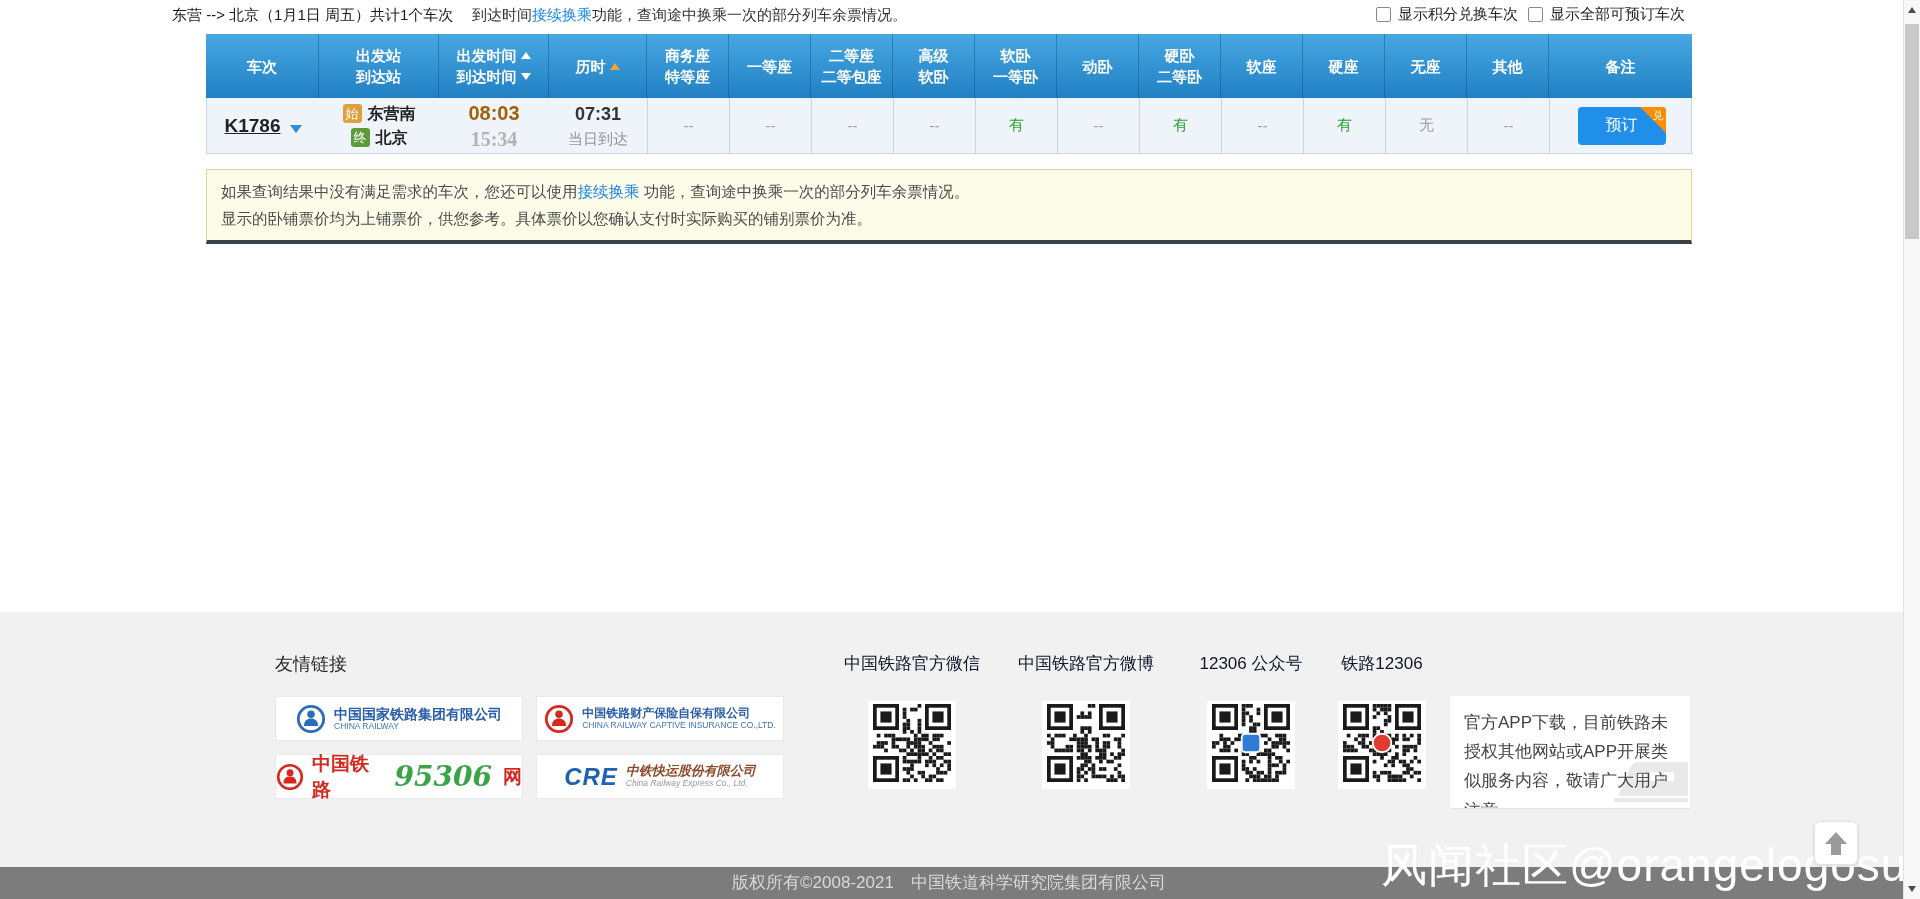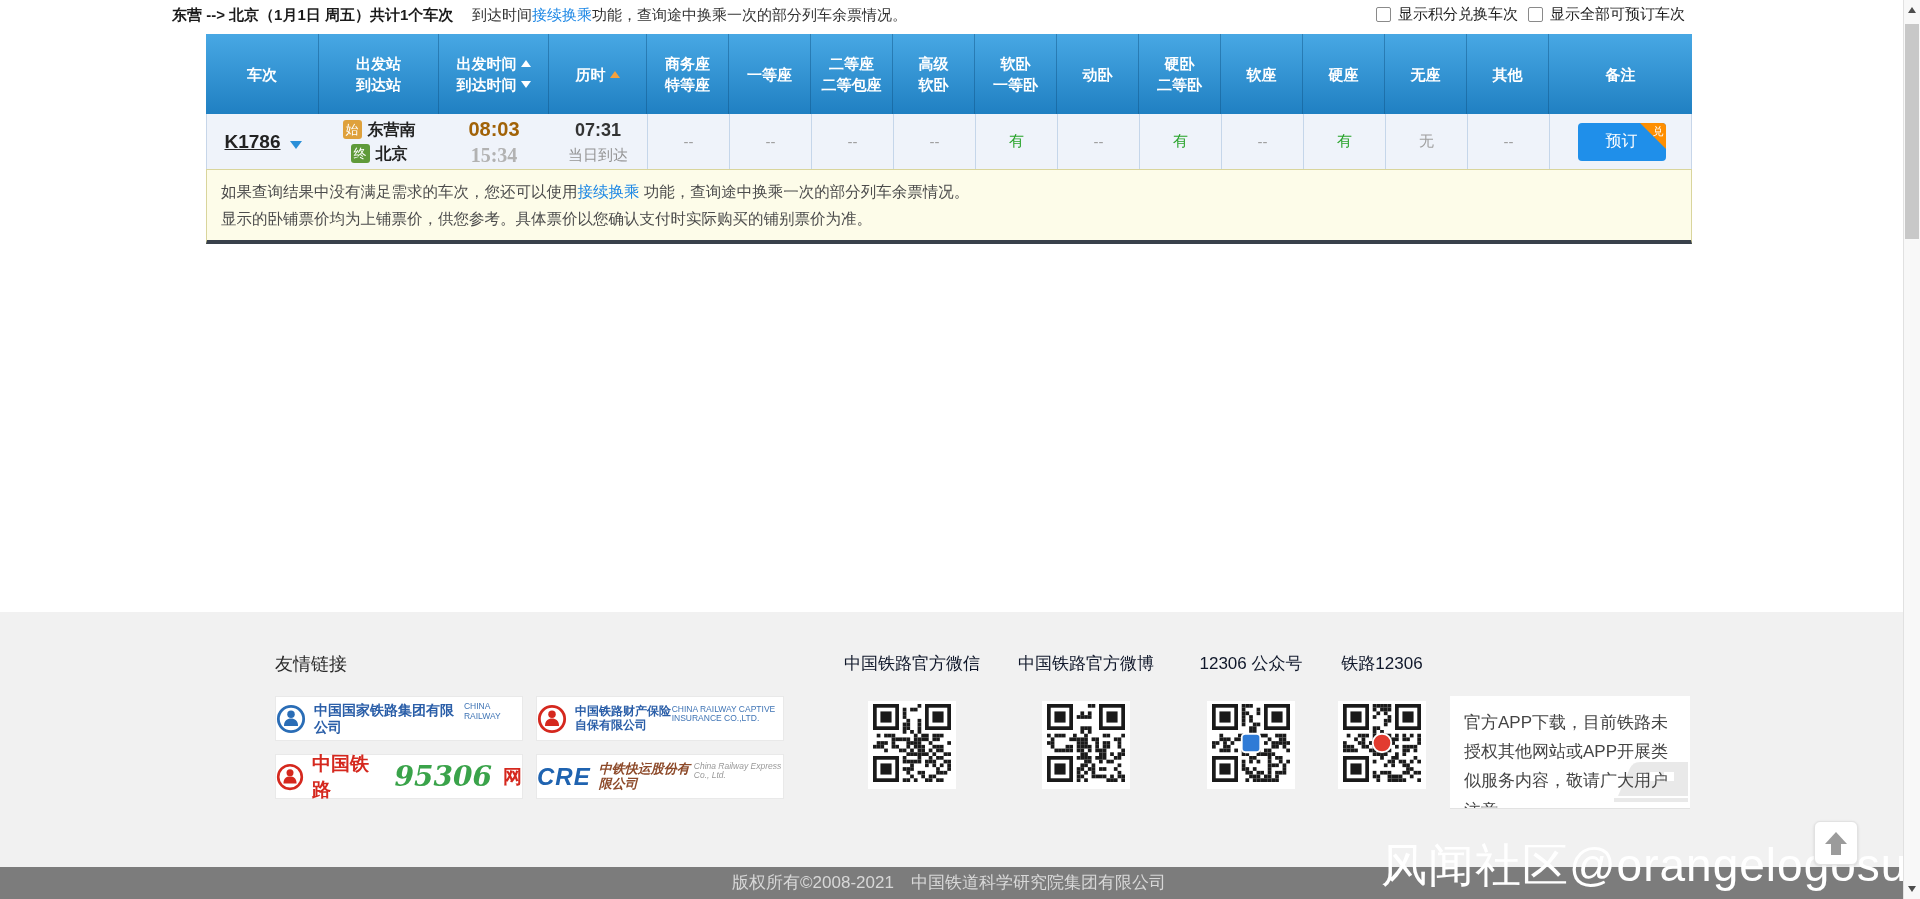--- a/index.html
+++ b/index.html
@@ -2,31 +2,31 @@
 <html><head>
 <meta charset="utf-8">
 <style>
   * { box-sizing: border-box; margin: 0; padding: 0; }
   html,body { width:1920px; height:899px; overflow:hidden; background:#fff;
     font-family:"Liberation Sans","DejaVu Sans",sans-serif; }
   .page { position:relative; width:1920px; height:899px; overflow:hidden; background:#fff; }
 
   
   .topbar { position:absolute; top:0; left:0; right:0; height:30px; background:#fff; }
-  .route-summary { position:absolute; left:172px; top:6px; font-size:15px; font-weight:bold; color:#1a1a1a; }
+  .route-summary { position:absolute; left:172px; top:6px; font-size:15px; font-weight:normal; color:#1a1a1a; }
   .transfer-note { position:absolute; left:472px; top:6px; font-size:15px; color:#333; }
   .link { color:#1c87e5; text-decoration:none; cursor:pointer; }
   .topbar-checks { position:absolute; right:235px; top:5px; display:flex; gap:10px; font-size:15px; color:#222; }
   .topbar-checks label { display:flex; align-items:center; gap:7px; cursor:pointer; }
   .cb { width:15px; height:15px; border:1px solid #8a8a8a; border-radius:2px; background:#fff; display:inline-block; }
 
   
   .tbl { position:absolute; left:206px; top:34px; width:1486px; }
   .grid-row { display:grid; grid-template-columns:112px 120px 110px 98px repeat(11,82px) 144px; }
-  .thead { height:80px; background:linear-gradient(#48a8e4,#2080c2); color:#fff; }
+  .thead { height:64px; background:linear-gradient(#48a8e4,#2080c2); color:#fff; }
   .th { display:flex; flex-direction:column; align-items:center; justify-content:center;
         font-size:15px; font-weight:bold; line-height:21px; border-left:1px solid rgba(15,82,130,.45); cursor:pointer; }
   .th:first-child { border-left:none; }
   .th .line { display:flex; align-items:center; }
   .arr { display:inline-block; width:0; height:0; margin-left:4px; }
   .arr.up   { border-left:5px solid transparent; border-right:5px solid transparent; border-bottom:7px solid #fff; }
   .arr.down { border-left:5px solid transparent; border-right:5px solid transparent; border-top:7px solid #fff; }
   .arr.orange { border-bottom-color:#f6a13b; }
 
   .trow { height:56px; background:#eff3fa; border:1px solid #c7d6e9; border-top:none; }
@@ -62,21 +62,21 @@
              font-size:15.5px; color:#4c4c4c; line-height:27px; }
 
   
   .footer { position:absolute; left:0; top:612px; width:1920px; height:287px; background:#f1f1f1; }
   .friend-title { position:absolute; left:275px; top:40px; font-size:18px; color:#2b2b2b; }
   .partners { position:absolute; left:275px; top:84px; display:grid;
               grid-template-columns:248px 248px; grid-auto-rows:45px; gap:13px; }
   .card { background:#fff; border:1px solid #e9e9e9; display:flex; align-items:center;
           justify-content:center; gap:8px; cursor:pointer; }
   .emblem { flex:0 0 auto; }
-  .pt-stack { display:flex; flex-direction:row; line-height:1.15; }
+  .pt-stack { display:flex; flex-direction:column; line-height:1.15; }
   .pt-name { color:#2a5ea8; font-weight:bold; font-size:14px; }
   .pt-name.sm { font-size:12px; }
   .pt-sub  { color:#3f74b5; font-size:8.5px; }
   .red-txt { color:#d5281e; font-weight:bold; font-size:19px; }
   .num95306 { color:#3aa34a; font-size:28px; font-weight:bold; font-style:italic;
               font-family:"DejaVu Serif","Liberation Serif",serif; margin:0 3px; }
   .cre { color:#1f63b0; font-style:italic; font-weight:800; font-size:24px; letter-spacing:1px; }
   .cre-name { color:#8d4a2a; font-weight:bold; font-style:italic; font-size:13px; }
   .cre-sub  { color:#999; font-size:8.5px; font-style:italic; }
 

